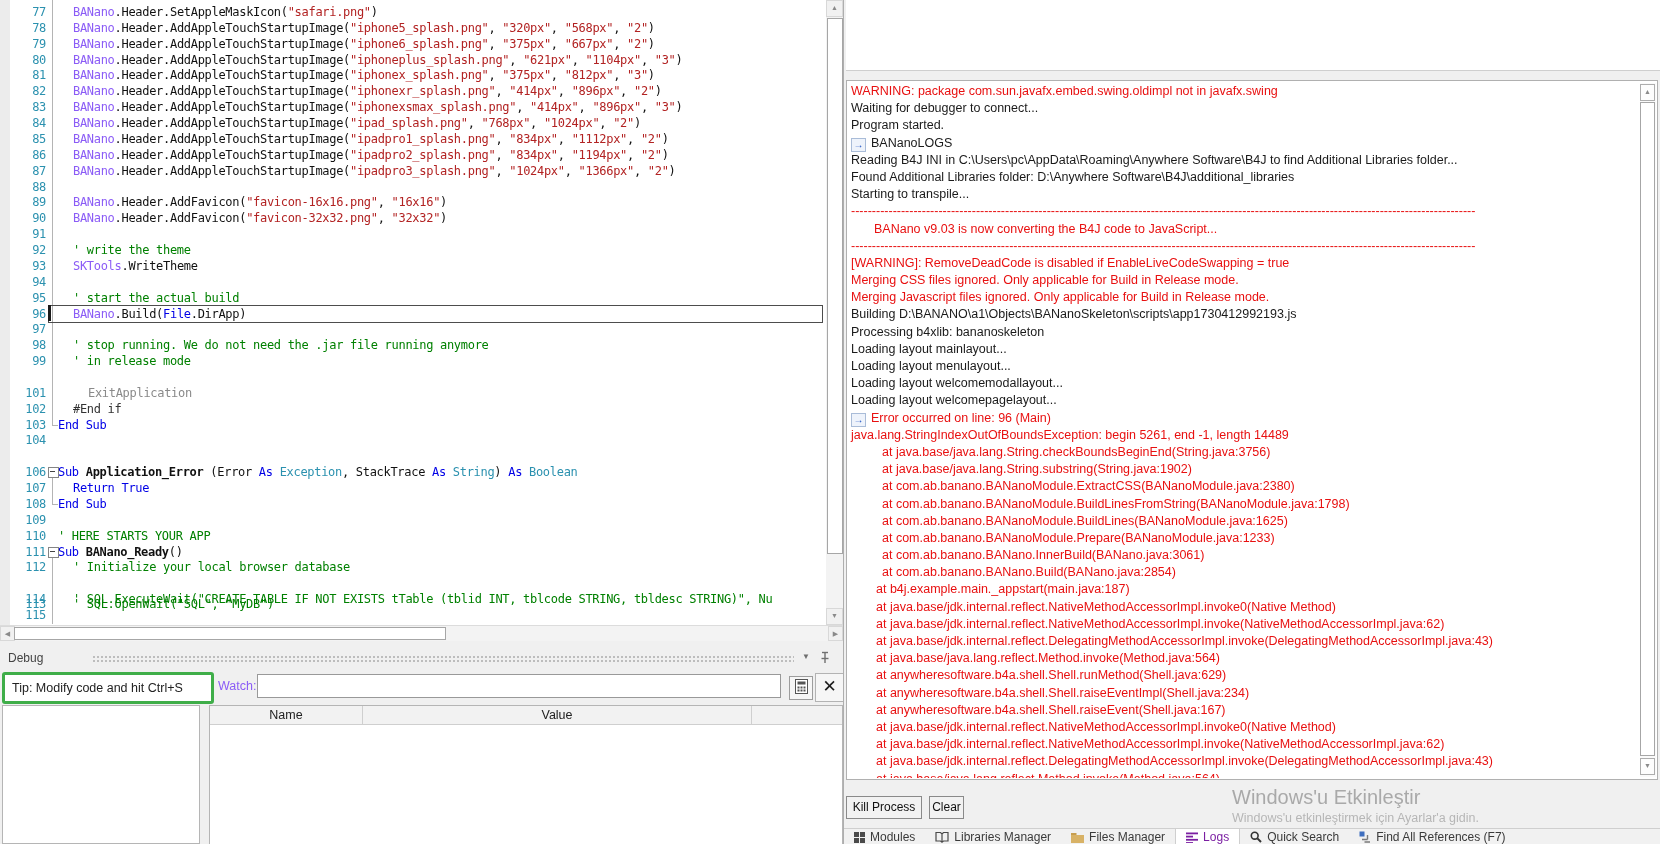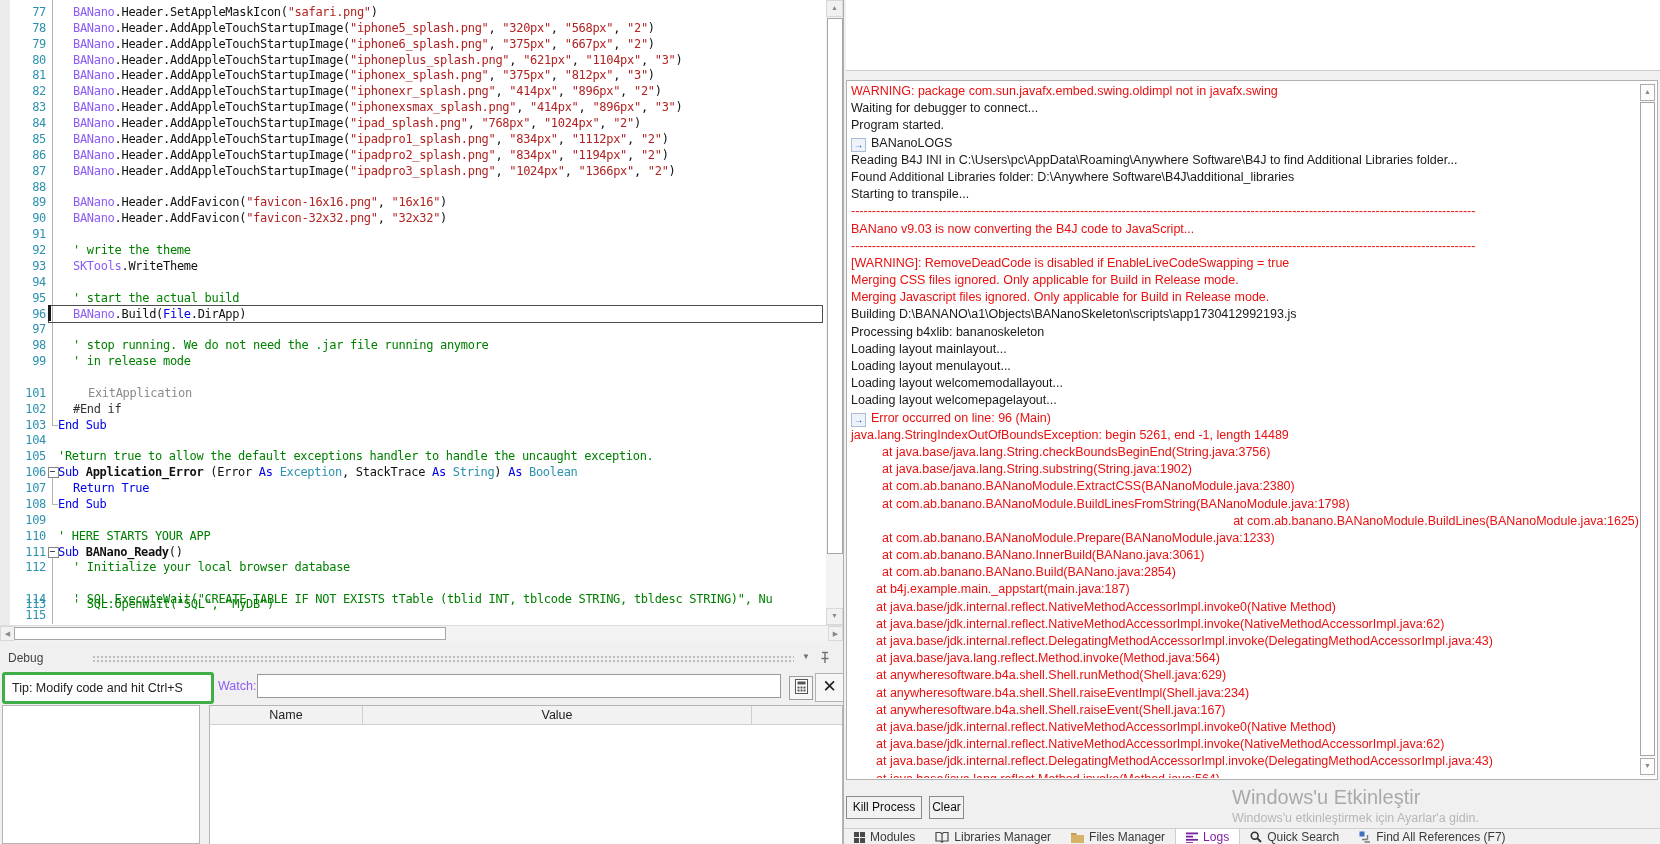--- a/index.html
+++ b/index.html
@@ -101,21 +101,20 @@
       <div class="crow" style="top: 274px;"><span class="lnum">94</span><span class="ccode" style="padding-left: 9px;"></span></div>
       <div class="crow" style="top: 290px;"><span class="lnum">95</span><span class="ccode" style="padding-left: 24px;"><span class="tk-c">' start the actual build</span></span></div>
       <div class="crow" style="top: 306px;"><span class="lnum">96</span><span class="ccode" style="padding-left: 24px;"><span class="tk-o">BANano</span><span class="tk-p">.Build(</span><span class="tk-k">File</span><span class="tk-p">.DirApp)</span></span></div>
       <div class="crow" style="top: 321px;"><span class="lnum">97</span><span class="ccode" style="padding-left: 9px;"></span></div>
       <div class="crow" style="top: 337px;"><span class="lnum">98</span><span class="ccode" style="padding-left: 24px;"><span class="tk-c">' stop running. We do not need the .jar file running anymore</span></span></div>
       <div class="crow" style="top: 353px;"><span class="lnum">99</span><span class="ccode" style="padding-left: 24px;"><span class="tk-c">' in release mode</span></span></div>
       <div class="crow" style="top: 385px;"><span class="lnum">101</span><span class="ccode" style="padding-left: 39px;"><span class="tk-g">ExitApplication</span></span></div>
       <div class="crow" style="top: 401px;"><span class="lnum">102</span><span class="ccode" style="padding-left: 24px;"><span class="tk-d">#End if</span></span></div>
       <div class="crow" style="top: 417px;"><span class="lnum">103</span><span class="ccode" style="padding-left: 9px;"><span class="tk-k">End Sub</span></span></div>
       <div class="crow" style="top: 432px;"><span class="lnum">104</span><span class="ccode" style="padding-left: 9px;"></span></div>
-      <div class="crow" style="top: 448px;"><span class="lnum">105</span><span class="ccode" style="padding-left: 9px;"><span class="tk-c">'Return true to allow the default exceptions handler to handle the uncaught exception.</span></span></div>
       <div class="crow" style="top: 464px;"><span class="lnum">106</span><span class="ccode" style="padding-left: 9px;"><span class="tk-k">Sub </span><span class="tk-b">Application_Error </span><span class="tk-p">(Error </span><span class="tk-k">As</span><span class="tk-p"> </span><span class="tk-t">Exception</span><span class="tk-p">, StackTrace </span><span class="tk-k">As</span><span class="tk-p"> </span><span class="tk-t">String</span><span class="tk-p">) </span><span class="tk-k">As</span><span class="tk-p"> </span><span class="tk-t">Boolean</span></span></div>
       <div class="crow" style="top: 480px;"><span class="lnum">107</span><span class="ccode" style="padding-left: 24px;"><span class="tk-k">Return True</span></span></div>
       <div class="crow" style="top: 496px;"><span class="lnum">108</span><span class="ccode" style="padding-left: 9px;"><span class="tk-k">End Sub</span></span></div>
       <div class="crow" style="top: 512px;"><span class="lnum">109</span><span class="ccode" style="padding-left: 9px;"></span></div>
       <div class="crow" style="top: 528px;"><span class="lnum">110</span><span class="ccode" style="padding-left: 9px;"><span class="tk-c">' HERE STARTS YOUR APP</span></span></div>
       <div class="crow" style="top: 544px;"><span class="lnum">111</span><span class="ccode" style="padding-left: 9px;"><span class="tk-k">Sub </span><span class="tk-b">BANano_Ready</span><span class="tk-p">()</span></span></div>
       <div class="crow" style="top: 559px;"><span class="lnum">112</span><span class="ccode" style="padding-left: 24px;"><span class="tk-c">' Initialize your local browser database</span></span></div>
       <div class="crow" style="top: 596px;"><span class="lnum">113</span><span class="ccode" style="padding-left: 24px;"><span class="tk-c">' SQL.OpenWait("SQL", "MyDB")</span></span></div>
       <div class="crow" style="top: 591px;"><span class="lnum">114</span><span class="ccode" style="padding-left: 24px;"><span class="tk-c">' SQL.ExecuteWait("CREATE TABLE IF NOT EXISTS tTable (tblid INT, tblcode STRING, tbldesc STRING)", Nu</span></span></div>
       <div class="crow" style="top: 607px;"><span class="lnum">115</span><span class="ccode" style="padding-left: 9px;"></span></div>
@@ -198,38 +197,38 @@
 <div class="abs" id="logs-panel">
   <div id="log-lines">
       <div class="ll lr" style="padding-left: 1px;"><span>WARNING: package com.sun.javafx.embed.swing.oldimpl not in javafx.swing</span></div>
       <div class="ll lk" style="padding-left: 1px;"><span>Waiting for debugger to connect...</span></div>
       <div class="ll lk" style="padding-left: 1px;"><span>Program started.</span></div>
       <div class="ll lk" style="padding-left: 1px;"><span class="logarrow">→</span><span>BANanoLOGS</span></div>
       <div class="ll lk" style="padding-left: 1px;"><span>Reading B4J INI in C:\Users\pc\AppData\Roaming\Anywhere Software\B4J to find Additional Libraries folder...</span></div>
       <div class="ll lk" style="padding-left: 1px;"><span>Found Additional Libraries folder: D:\Anywhere Software\B4J\additional_libraries</span></div>
       <div class="ll lk" style="padding-left: 1px;"><span>Starting to transpile...</span></div>
       <div class="ll lr" style="padding-left: 1px;"><span>------------------------------------------------------------------------------------------------------------------------------------------------------</span></div>
-      <div class="ll lr" style="padding-left: 1px;"><span>BANano v9.03 is now converting the B4J code to JavaScript...</span></div>
+      <div class="ll lr" style="padding-left: 1px; margin-left: 23px;"><span>BANano v9.03 is now converting the B4J code to JavaScript...</span></div>
       <div class="ll lr" style="padding-left: 1px;"><span>------------------------------------------------------------------------------------------------------------------------------------------------------</span></div>
       <div class="ll lr" style="padding-left: 1px;"><span>[WARNING]: RemoveDeadCode is disabled if EnableLiveCodeSwapping = true</span></div>
       <div class="ll lr" style="padding-left: 1px;"><span>Merging CSS files ignored.  Only applicable for Build in Release mode.</span></div>
       <div class="ll lr" style="padding-left: 1px;"><span>Merging Javascript files ignored.  Only applicable for Build in Release mode.</span></div>
       <div class="ll lk" style="padding-left: 1px;"><span>Building D:\BANANO\a1\Objects\BANanoSkeleton\scripts\app1730412992193.js</span></div>
       <div class="ll lk" style="padding-left: 1px;"><span>Processing b4xlib: bananoskeleton</span></div>
       <div class="ll lk" style="padding-left: 1px;"><span>Loading layout mainlayout...</span></div>
       <div class="ll lk" style="padding-left: 1px;"><span>Loading layout menulayout...</span></div>
       <div class="ll lk" style="padding-left: 1px;"><span>Loading layout welcomemodallayout...</span></div>
       <div class="ll lk" style="padding-left: 1px;"><span>Loading layout welcomepagelayout...</span></div>
       <div class="ll lr" style="padding-left: 1px;"><span class="logarrow">→</span><span>Error occurred on line: 96 (Main)</span></div>
       <div class="ll lr" style="padding-left: 1px;"><span>java.lang.StringIndexOutOfBoundsException: begin 5261, end -1, length 14489</span></div>
       <div class="ll lr" style="padding-left: 32px;"><span>at java.base/java.lang.String.checkBoundsBeginEnd(String.java:3756)</span></div>
       <div class="ll lr" style="padding-left: 32px;"><span>at java.base/java.lang.String.substring(String.java:1902)</span></div>
       <div class="ll lr" style="padding-left: 32px;"><span>at com.ab.banano.BANanoModule.ExtractCSS(BANanoModule.java:2380)</span></div>
       <div class="ll lr" style="padding-left: 32px;"><span>at com.ab.banano.BANanoModule.BuildLinesFromString(BANanoModule.java:1798)</span></div>
-      <div class="ll lr" style="padding-left: 32px; text-align: right;"><span>at com.ab.banano.BANanoModule.BuildLines(BANanoModule.java:1625)</span></div>
+      <div class="ll lr" style="padding-left: 32px;"><span>at com.ab.banano.BANanoModule.BuildLines(BANanoModule.java:1625)</span></div>
       <div class="ll lr" style="padding-left: 32px;"><span>at com.ab.banano.BANanoModule.Prepare(BANanoModule.java:1233)</span></div>
       <div class="ll lr" style="padding-left: 32px;"><span>at com.ab.banano.BANano.InnerBuild(BANano.java:3061)</span></div>
       <div class="ll lr" style="padding-left: 32px;"><span>at com.ab.banano.BANano.Build(BANano.java:2854)</span></div>
       <div class="ll lr" style="padding-left: 26px;"><span>at b4j.example.main._appstart(main.java:187)</span></div>
       <div class="ll lr" style="padding-left: 26px;"><span>at java.base/jdk.internal.reflect.NativeMethodAccessorImpl.invoke0(Native Method)</span></div>
       <div class="ll lr" style="padding-left: 26px;"><span>at java.base/jdk.internal.reflect.NativeMethodAccessorImpl.invoke(NativeMethodAccessorImpl.java:62)</span></div>
       <div class="ll lr" style="padding-left: 26px;"><span>at java.base/jdk.internal.reflect.DelegatingMethodAccessorImpl.invoke(DelegatingMethodAccessorImpl.java:43)</span></div>
       <div class="ll lr" style="padding-left: 26px;"><span>at java.base/java.lang.reflect.Method.invoke(Method.java:564)</span></div>
       <div class="ll lr" style="padding-left: 26px;"><span>at anywheresoftware.b4a.shell.Shell.runMethod(Shell.java:629)</span></div>
       <div class="ll lr" style="padding-left: 26px;"><span>at anywheresoftware.b4a.shell.Shell.raiseEventImpl(Shell.java:234)</span></div>

